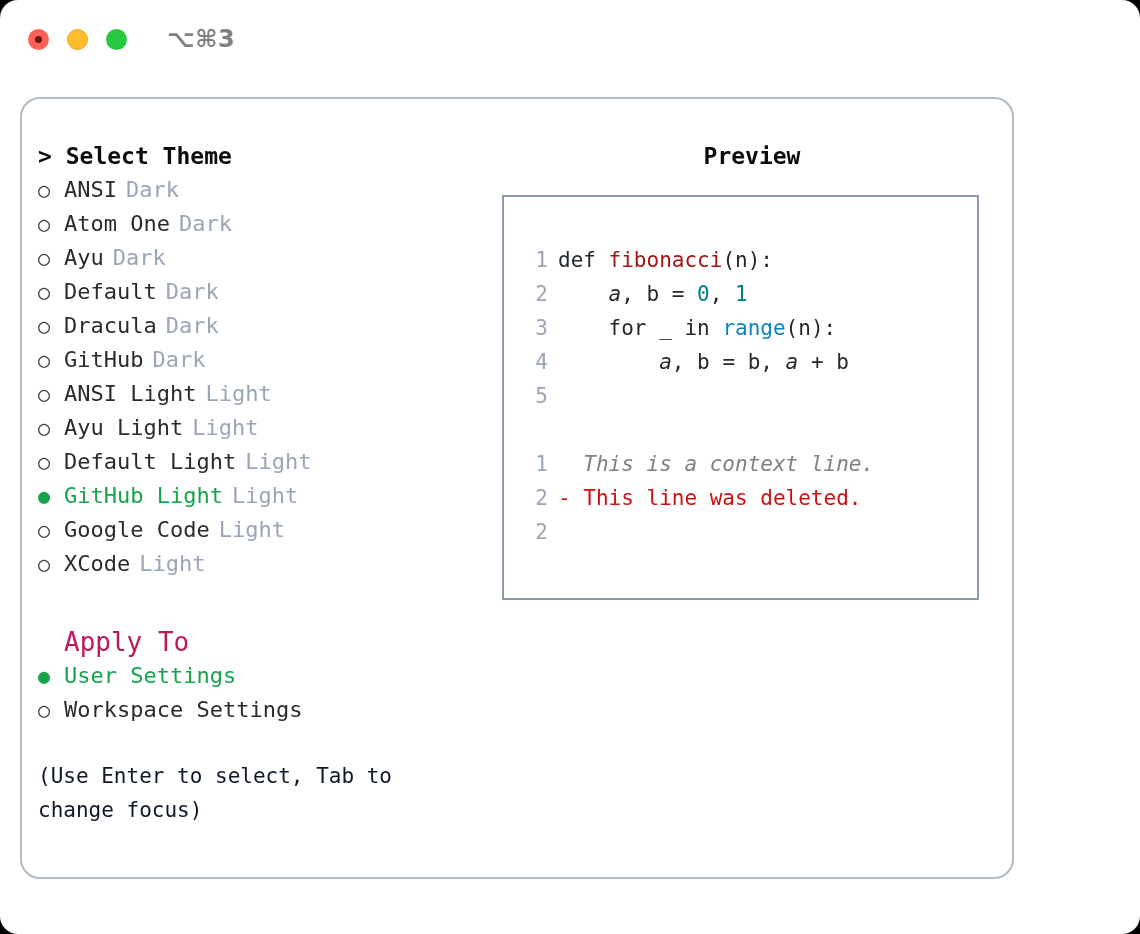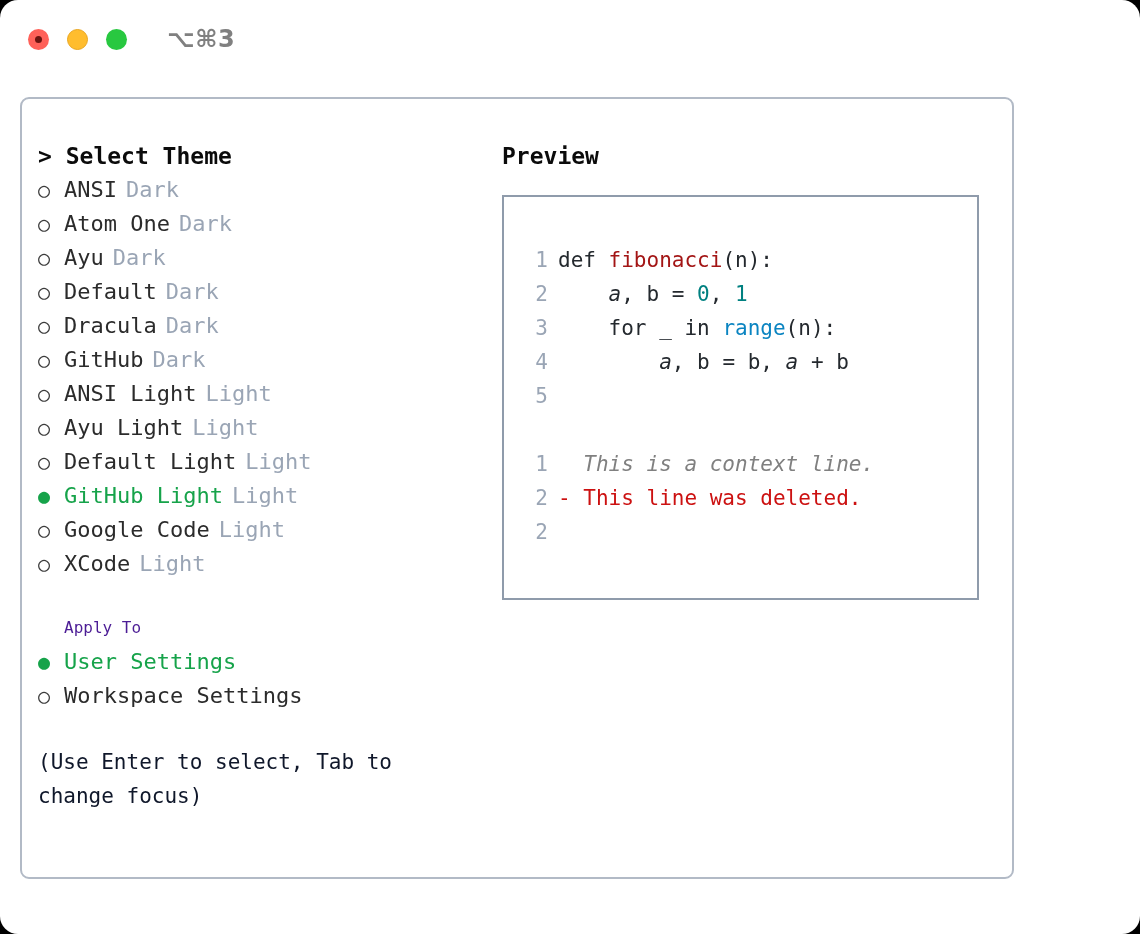--- a/index.html
+++ b/index.html
@@ -69,21 +69,21 @@
   }
 
   
   .frame {
     position: absolute;
     left: 20px;
     top: 97px;
     width: 994px;
     height: 782px;
     border: 2px solid #b2bac6;
-    border-radius: 9px;
+    border-radius: 20px;
     box-sizing: border-box;
     background: #ffffff;
   }
 
   .cols {
     position: absolute;
     left: 0; top: 0;
     width: 100%; height: 100%;
   }
 
@@ -121,26 +121,26 @@
   }
   .marker.sel { color: #16a34a; }
   .name { color: #2b2b2b; }
   .name.sel { color: #16a34a; }
   .tag {
     color: #9aa5b5;
     margin-left: 9px;
   }
 
   .section-title {
-    font-size: 16px;
-    color: #4c1d95;
+    font-size: 26px;
+    color: #be185d;
     line-height: 34px;
     white-space: pre;
     padding-left: 26px;
-    margin-top: 30px;
+    margin-top: 44px;
   }
 
   .hint {
     margin-top: 32px;
     font-size: 21px;
     color: #0f172a;
     line-height: 34px;
     width: 420px;
   }
 
@@ -149,20 +149,21 @@
     position: absolute;
     left: 480px;
     top: 40px;
     width: 500px;
   }
   .preview-title {
     font-size: 23px;
     font-weight: 700;
     color: #0b0b0b;
     line-height: 34px;
+    text-align: center;
   }
   .preview-box {
     margin-top: 22px;
     width: 477px;
     height: 405px;
     border: 2px solid #8f9bab;
     box-sizing: border-box;
     background: #ffffff;
     padding: 46px 0 0 16px;
   }

